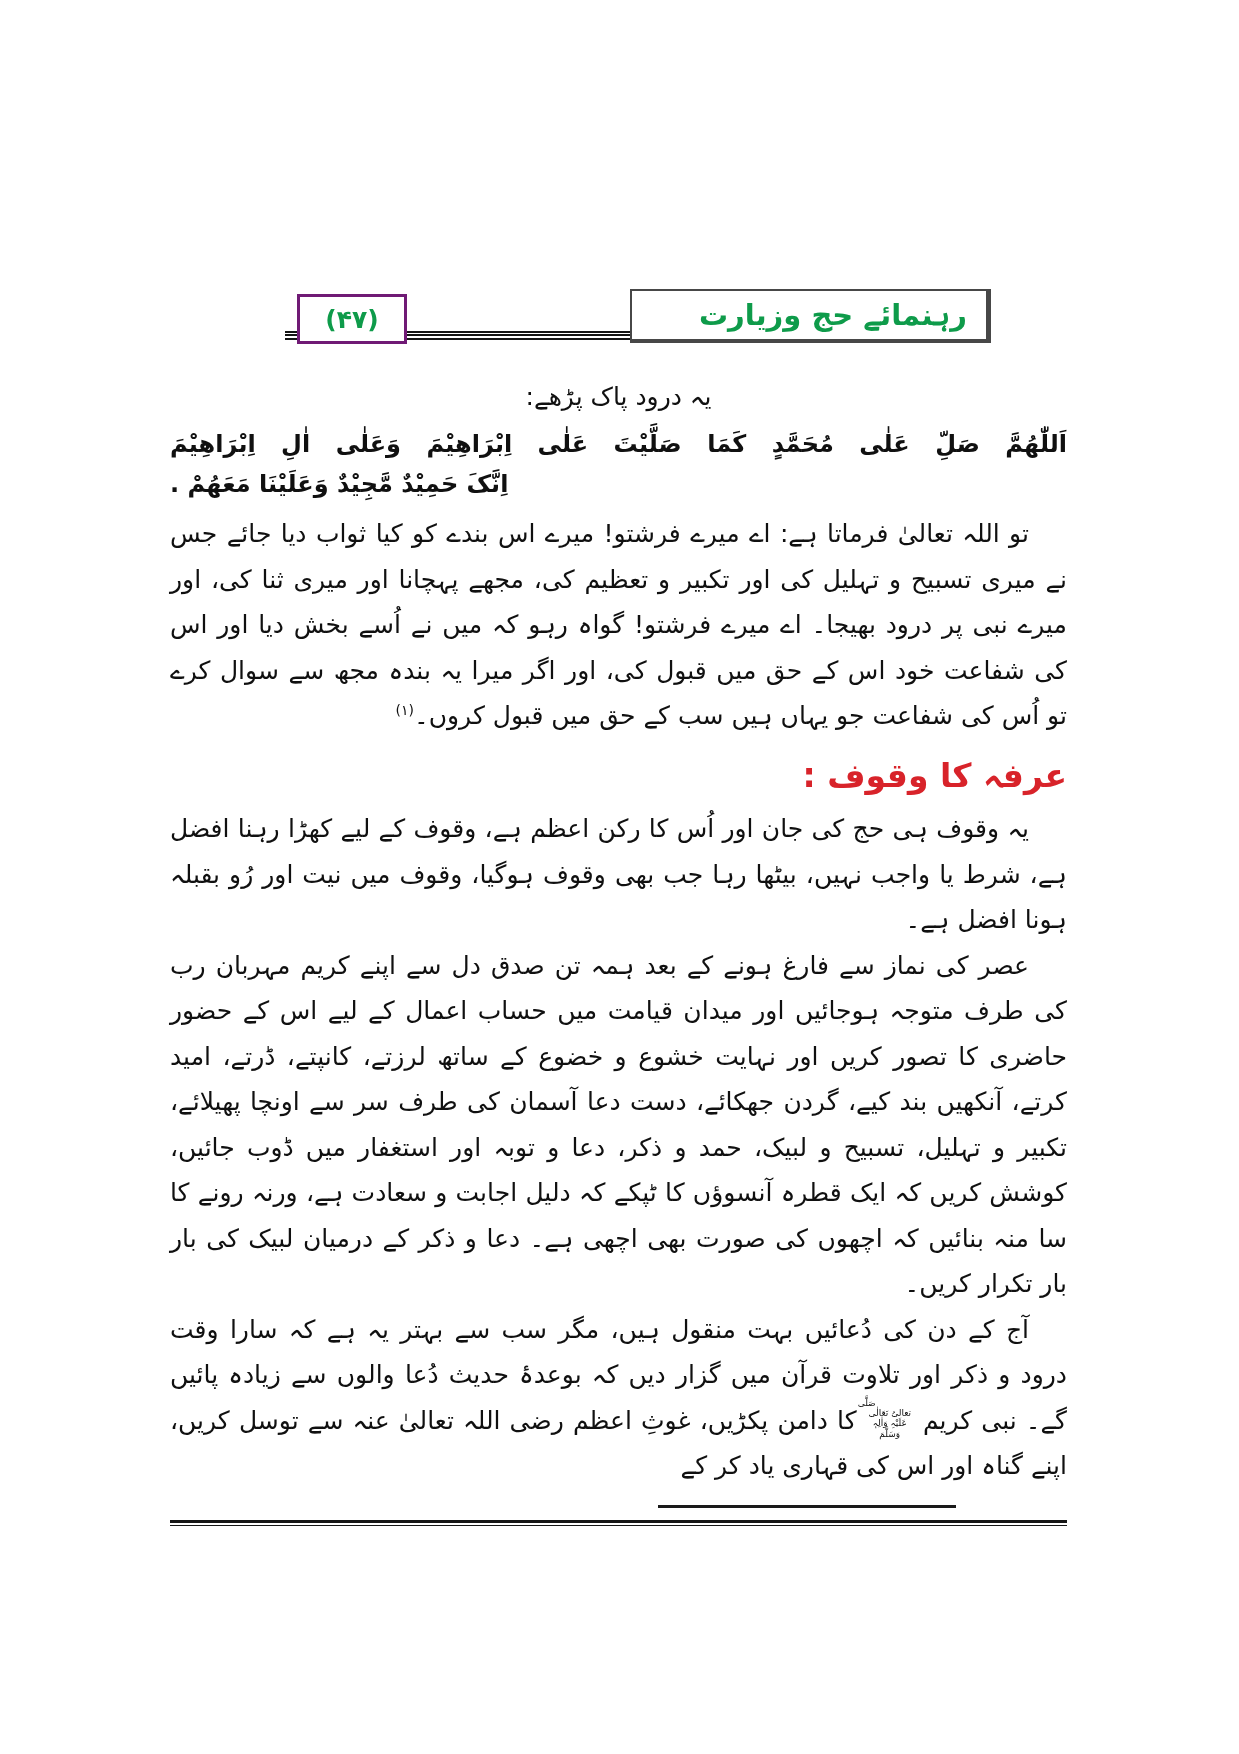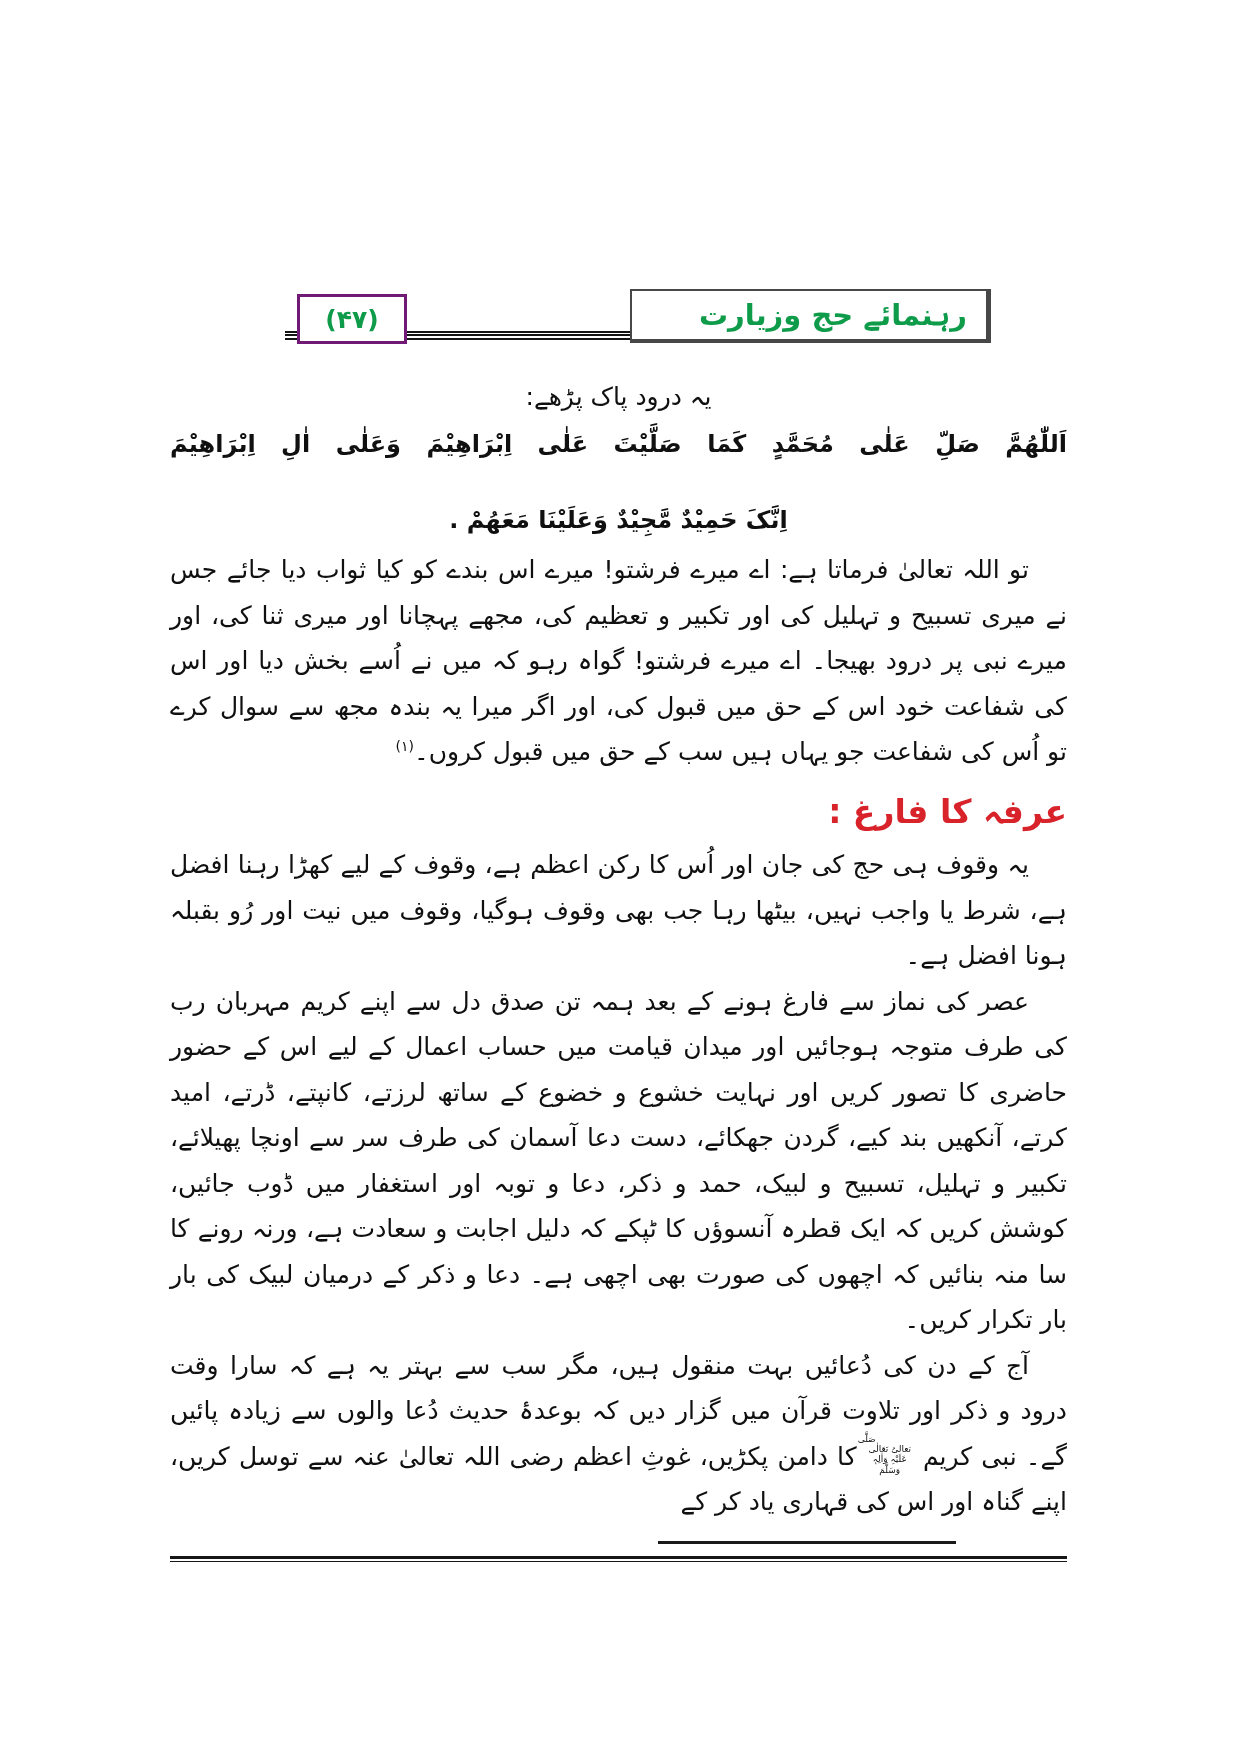--- a/index.html
+++ b/index.html
@@ -46,21 +46,21 @@
   }
   .content p{margin:0;padding:0;}
   .line-full{text-align:justify;text-align-last:justify;}
   .line-right{text-align:center;}
   .indent{text-indent:38px;}
   .arabic{
     font-weight:bold;font-size:24px;line-height:1.7;
     margin:4px 0 6px 0;
   }
   .arabic .l1{text-align:justify;text-align-last:justify;}
-  .arabic .l2{text-align:center;margin-top:36px;}
+  .arabic .l2{text-align:left;}
   .heading{
     color:#d8232a;font-size:33px;font-weight:bold;
     text-align:right;padding-left:106px;
     margin:12px 0 6px 0;line-height:1.5;
   }
   .fn-ref{font-size:14px;vertical-align:super;line-height:0;}
   .durood{
     display:inline-block;width:48px;font-size:9px;line-height:1.15;
     text-align:center;vertical-align:-8px;font-weight:normal;
   }
@@ -96,21 +96,21 @@
 
     <p class="line-right">یہ درود پاک پڑھے:</p>
 
     <div class="arabic">
       <p class="l1">اَللّٰهُمَّ صَلِّ عَلٰی مُحَمَّدٍ کَمَا صَلَّیْتَ عَلٰی اِبْرَاهِیْمَ وَعَلٰی اٰلِ اِبْرَاهِیْمَ</p>
       <p class="l2">اِنَّکَ حَمِیْدٌ مَّجِیْدٌ وَعَلَیْنَا مَعَهُمْ .</p>
     </div>
 
     <p class="indent"><span>تو اللہ تعالیٰ فرماتا ہے: اے میرے فرشتو! میرے اس بندے کو کیا ثواب دیا جائے جس نے میری تسبیح و تہلیل کی اور تکبیر و تعظیم کی، مجھے پہچانا اور میری ثنا کی، اور میرے نبی پر درود بھیجا۔ اے میرے فرشتو! گواہ رہو کہ میں نے اُسے بخش دیا اور اس کی شفاعت خود اس کے حق میں قبول کی، اور اگر میرا یہ بندہ مجھ سے سوال کرے تو اُس کی شفاعت جو یہاں ہیں سب کے حق میں قبول کروں۔</span><sup class="fn-ref">(۱)</sup></p>
 
-    <h2 class="heading">عرفہ کا فارغ :</h2>
+    <h2 class="heading">عرفہ کا وقوف :</h2>
 
     <p class="indent">یہ وقوف ہی حج کی جان اور اُس کا رکن اعظم ہے، وقوف کے لیے کھڑا رہنا افضل ہے، شرط یا واجب نہیں، بیٹھا رہا جب بھی وقوف ہوگیا، وقوف میں نیت اور رُو بقبلہ ہونا افضل ہے۔</p>
 
     <p class="indent">عصر کی نماز سے فارغ ہونے کے بعد ہمہ تن صدق دل سے اپنے کریم مہربان رب کی طرف متوجہ ہوجائیں اور میدان قیامت میں حساب اعمال کے لیے اس کے حضور حاضری کا تصور کریں اور نہایت خشوع و خضوع کے ساتھ لرزتے، کانپتے، ڈرتے، امید کرتے، آنکھیں بند کیے، گردن جھکائے، دست دعا آسمان کی طرف سر سے اونچا پھیلائے، تکبیر و تہلیل، تسبیح و لبیک، حمد و ذکر، دعا و توبہ اور استغفار میں ڈوب جائیں، کوشش کریں کہ ایک قطرہ آنسوؤں کا ٹپکے کہ دلیل اجابت و سعادت ہے، ورنہ رونے کا سا منہ بنائیں کہ اچھوں کی صورت بھی اچھی ہے۔ دعا و ذکر کے درمیان لبیک کی بار بار تکرار کریں۔</p>
 
     <p class="indent"><span>آج کے دن کی دُعائیں بہت منقول ہیں، مگر سب سے بہتر یہ ہے کہ سارا وقت درود و ذکر اور تلاوت قرآن میں گزار دیں کہ بوعدۂ حدیث دُعا والوں سے زیادہ پائیں گے۔ نبی کریم</span> <span class="durood">صَلَّی تعالیُ تَعَالٰی عَلَیْہِ وَاٰلِہٖ وَسَلَّمَ</span> <span>کا دامن پکڑیں، غوثِ اعظم رضی اللہ تعالیٰ عنہ سے توسل کریں، اپنے گناہ اور اس کی قہاری یاد کر کے</span></p>
 
     <div class="fn-rule"></div>
 
 

